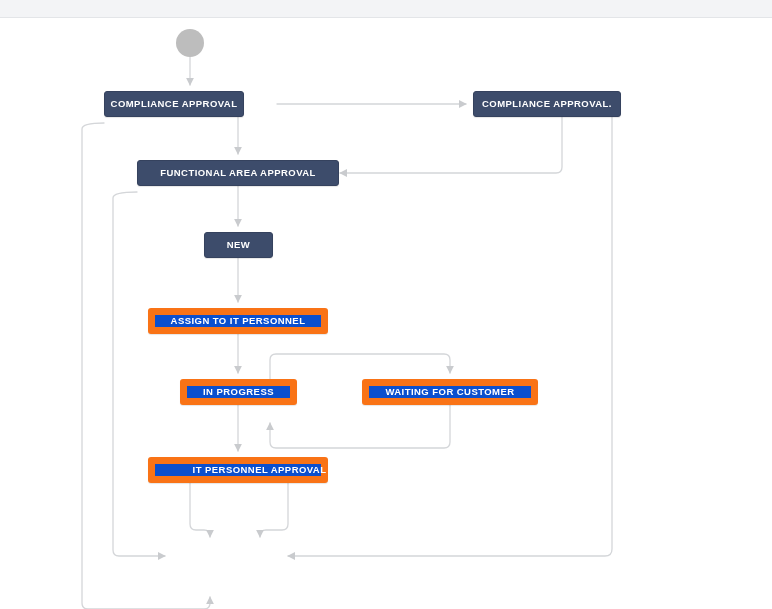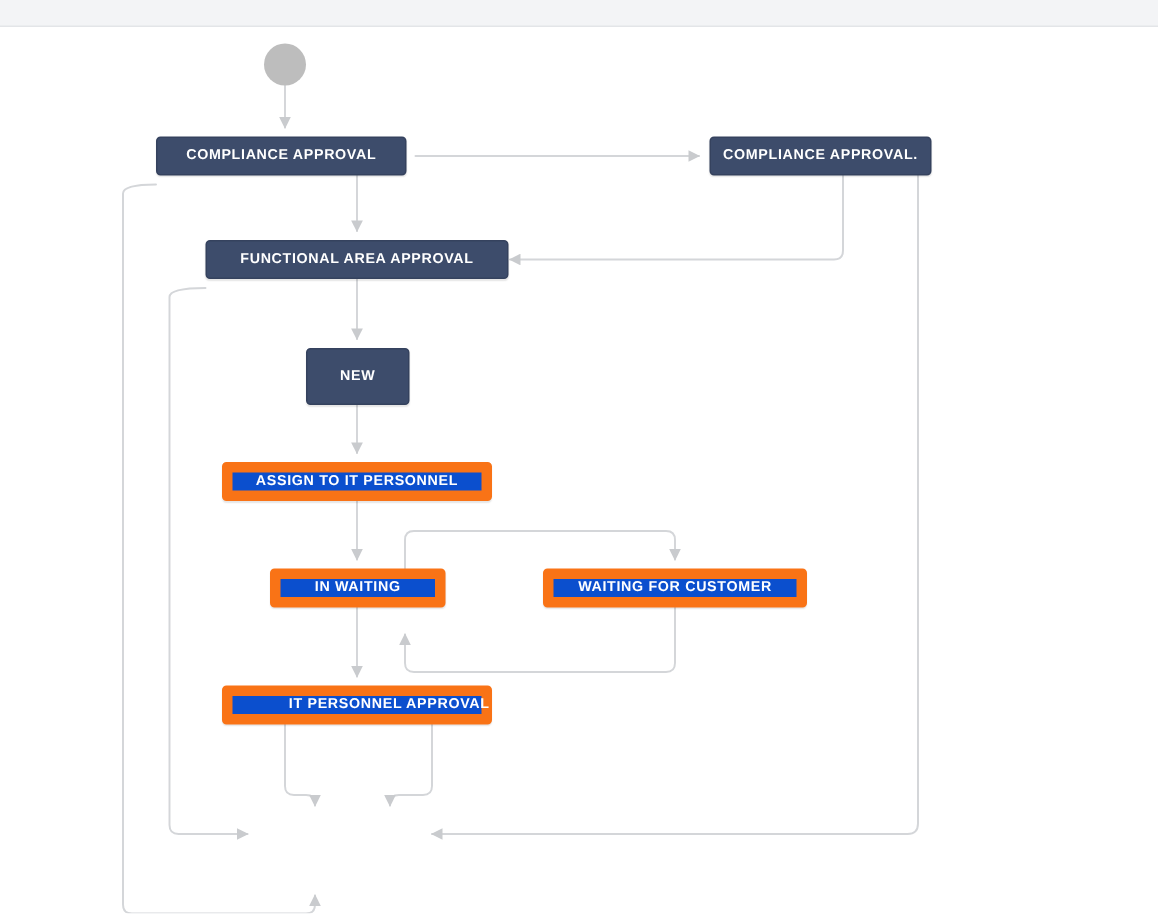--- a/index.html
+++ b/index.html
@@ -131,42 +131,42 @@
         <path d="M 288 464 L 288 505 Q 288 511 282 511 L 266 511 Q 260 511 260 517 L 260 518"></path>
 
         <path d="M 137 173 Q 113 173 113 179 L 113 531 Q 113 537 119 537 L 165 537"></path>
 
         <path d="M 104 104 Q 82 104 82 110 L 82 584 Q 82 590 88 590 L 204 590 Q 210 590 210 584 L 210 578"></path>
       </g>
     </svg>
 
     <div class="start-node" style="left:176px; top:10px; width:28px; height:28px;"></div>
 
-    <div class="node dark" style="left:104px; top:72px; width:167px; height:26px;align-items:center;">
+    <div class="node dark" style="left:104px; top:72px; width:140px; height:26px;align-items:center;">
       <span>COMPLIANCE APPROVAL</span>
     </div>
 
     <div class="node dark" style="left:473px; top:72px; width:148px; height:26px;">
       <span>COMPLIANCE APPROVAL.</span>
     </div>
 
     <div class="node dark" style="left:137px; top:141px; width:202px; height:26px;align-items:center;">
       <span>FUNCTIONAL AREA APPROVAL</span>
     </div>
 
-    <div class="node dark" style="left:204px; top:213px; width:69px; height:38px;">
+    <div class="node dark" style="left:204px; top:213px; width:69px; height:26px;">
       <span>NEW</span>
     </div>
 
     <div class="node blue" style="left:148px; top:289px; width:180px; height:26px;">
       <span>ASSIGN TO IT PERSONNEL</span>
     </div>
 
     <div class="node blue" style="left:180px; top:360px; width:117px; height:26px;">
-      <span>IN WAITING</span>
+      <span>IN PROGRESS</span>
     </div>
 
     <div class="node blue" style="left:362px; top:360px; width:176px; height:26px;">
       <span>WAITING FOR CUSTOMER</span>
     </div>
 
     <div class="node blue" style="left:148px; top:438px; width:180px; height:26px;padding-left:43px;">
       <span>IT PERSONNEL APPROVAL</span>
     </div>
 

